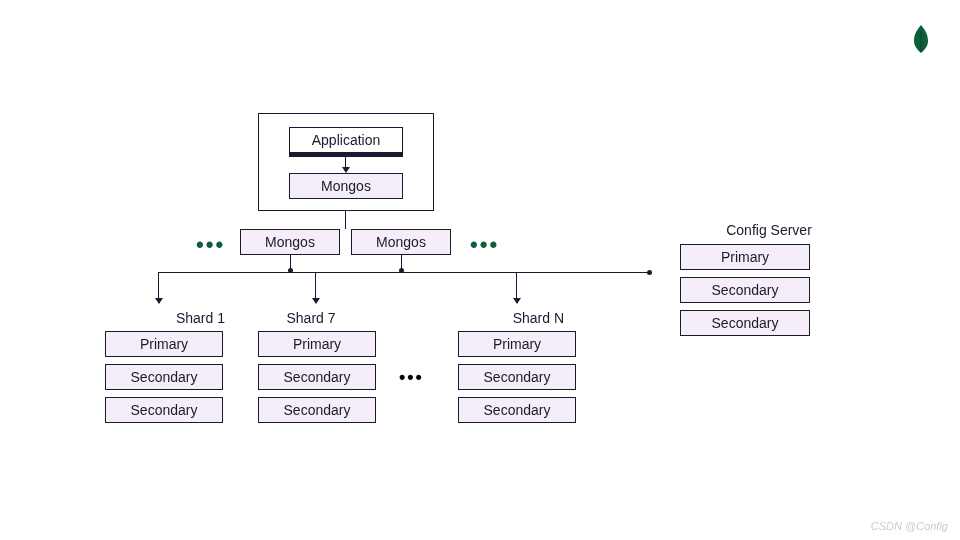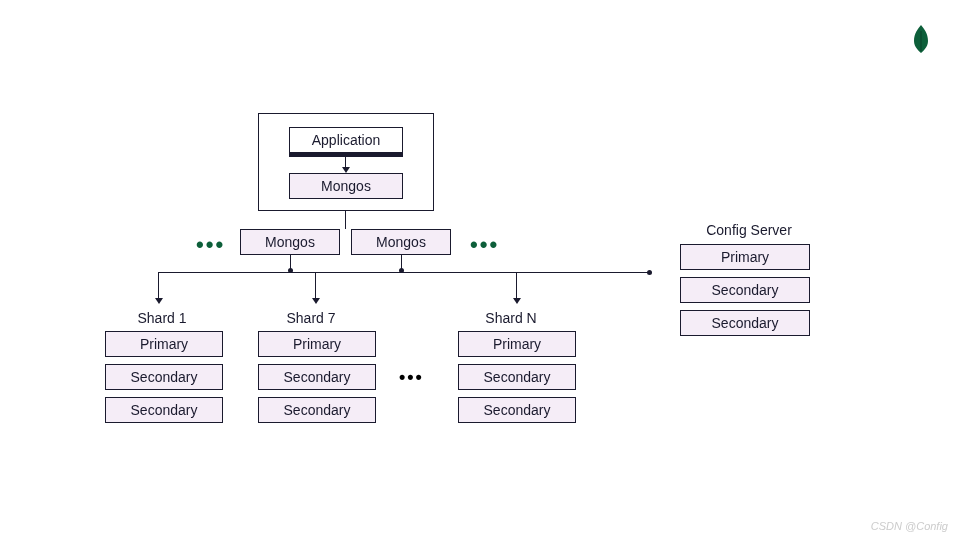--- a/index.html
+++ b/index.html
@@ -123,21 +123,21 @@
 
 <div class="line" style="left:158px; top:272px; width:1px; height:28px;"></div>
 <div class="arrow-head" style="left:155px; top:298px;"></div>
 <div class="line" style="left:315px; top:272px; width:1px; height:28px;"></div>
 <div class="arrow-head" style="left:312px; top:298px;"></div>
 <div class="line" style="left:516px; top:272px; width:1px; height:28px;"></div>
 <div class="arrow-head" style="left:513px; top:298px;"></div>
 
 <div class="dot-end" style="left:647px; top:270px;"></div>
 
-<div class="label" style="left:109px; top:310px; width:106px;">
+<div class="label" style="left:119px; top:310px; width:106px;text-align:right;">
   <span>Shard 1</span>
 </div>
 <div class="box" style="left:105px; top:331px; width:118px; height:26px;">
   <span>Primary</span>
 </div>
 <div class="box" style="left:105px; top:364px; width:118px; height:26px;">
   <span>Secondary</span>
 </div>
 <div class="box" style="left:105px; top:397px; width:118px; height:26px;">
   <span>Secondary</span>
@@ -151,34 +151,34 @@
 </div>
 <div class="box" style="left:258px; top:364px; width:118px; height:26px;">
   <span>Secondary</span>
 </div>
 <div class="box" style="left:258px; top:397px; width:118px; height:26px;">
   <span>Secondary</span>
 </div>
 
 <span class="dots-black" style="left:399px; top:367px;">•••</span>
 
-<div class="label" style="left:458px; top:310px; width:106px;">
+<div class="label" style="left:458px; top:310px; width:106px;text-align:right;">
   <span>Shard N</span>
 </div>
 <div class="box" style="left:458px; top:331px; width:118px; height:26px;">
   <span>Primary</span>
 </div>
 <div class="box" style="left:458px; top:364px; width:118px; height:26px;">
   <span>Secondary</span>
 </div>
 <div class="box" style="left:458px; top:397px; width:118px; height:26px;">
   <span>Secondary</span>
 </div>
 
-<div class="label" style="left:684px; top:222px; width:130px;">
+<div class="label" style="left:704px; top:222px; width:130px;">
   <span>Config Server</span>
 </div>
 <div class="box" style="left:680px; top:244px; width:130px; height:26px;">
   <span>Primary</span>
 </div>
 <div class="box" style="left:680px; top:277px; width:130px; height:26px;">
   <span>Secondary</span>
 </div>
 <div class="box" style="left:680px; top:310px; width:130px; height:26px;">
   <span>Secondary</span>

